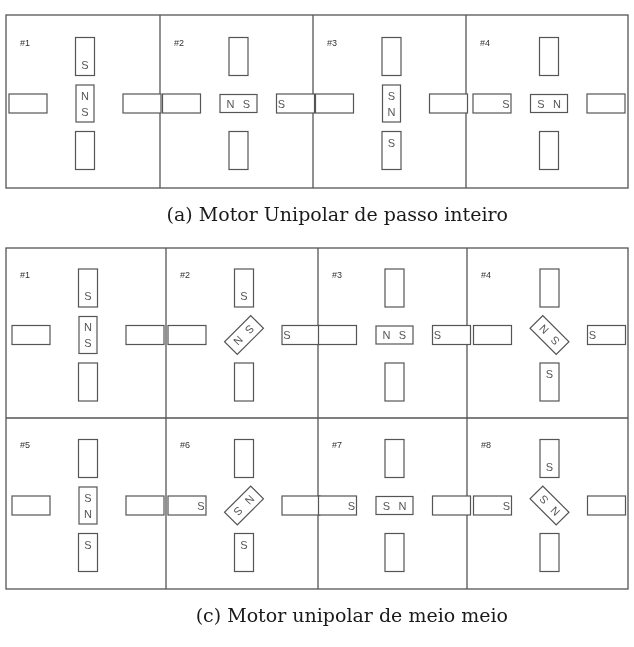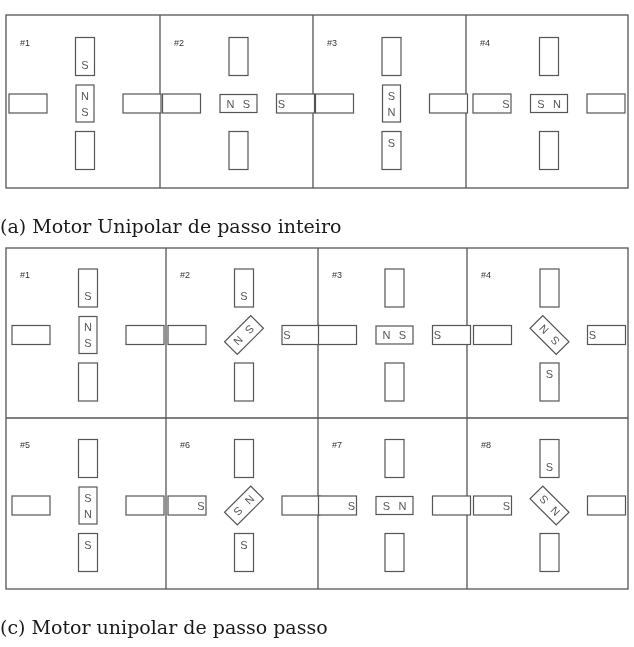--- a/index.html
+++ b/index.html
@@ -1,18 +1,18 @@
 <!DOCTYPE html>
 <html><head>
 <meta charset="utf-8">
 <style>
   html, body { margin: 0; padding: 0; background: #ffffff; }
   body { width: 634px; height: 647px; position: relative; overflow: hidden; font-family: "Liberation Sans", sans-serif; }
   svg { position: absolute; left: 0; top: 0; }
-  .caption { position: absolute; left: 0; width: 508px; text-align: left; font-family: "DejaVu Serif", "Liberation Serif", serif; font-size: 19px; color: #1a1a1a; margin-top: 12px; }
+  .caption { position: absolute; left: 0; width: 508px; text-align: right; font-family: "DejaVu Serif", "Liberation Serif", serif; font-size: 19px; color: #1a1a1a; }
   #caption-a { top: 203px; }
   #caption-c { top: 604px; }
 </style>
 </head>
 <body>
 
 <svg id="diagram" width="634" height="647" viewBox="0 0 634 647" xmlns="http://www.w3.org/2000/svg">
     <g>
       <rect x="6" y="15" width="622" height="173" fill="none" stroke="#555555" stroke-width="1.3"></rect>
       <line x1="160" y1="15" x2="160" y2="188" stroke="#555555" stroke-width="1.3"></line>
@@ -182,13 +182,13 @@
         <g transform="rotate(135 549.5 505.5)">
           <rect x="540.5" y="487" width="18" height="37" fill="#fff" stroke="#555555" stroke-width="1.2"></rect>
           <text x="549.5" y="497.5" text-anchor="middle" dominant-baseline="central" font-family="Liberation Sans, sans-serif" font-size="11" fill="#555555" transform="rotate(90 549.5 497.5)">N</text>
           <text x="549.5" y="513.5" text-anchor="middle" dominant-baseline="central" font-family="Liberation Sans, sans-serif" font-size="11" fill="#555555" transform="rotate(90 549.5 513.5)">S</text>
         </g>
       </g>
     </g>
   </svg>
 
 <div class="caption" id="caption-a">(a) Motor Unipolar de passo inteiro</div>
-<div class="caption" id="caption-c">(c) Motor unipolar de passo passo</div>
+<div class="caption" id="caption-c">(c) Motor unipolar de meio meio</div>
 
 </body></html>

